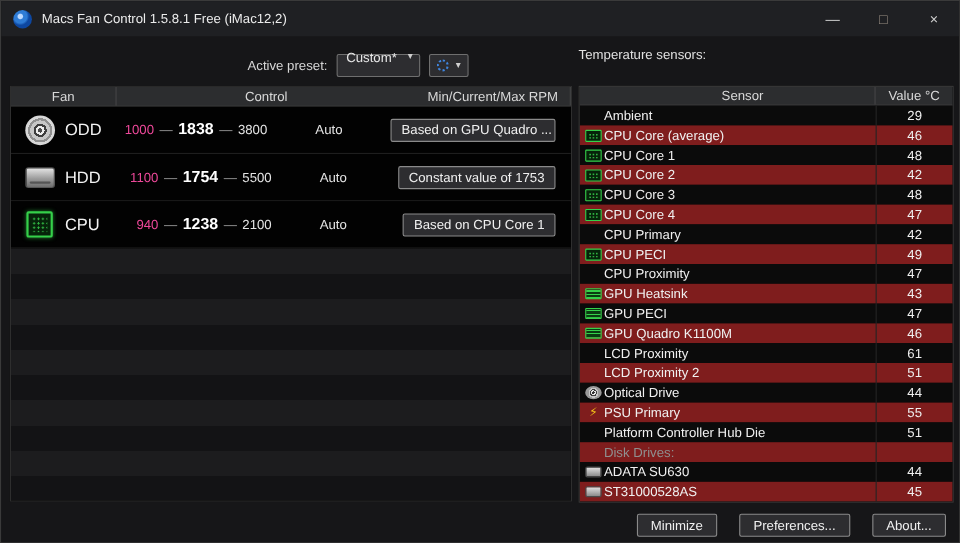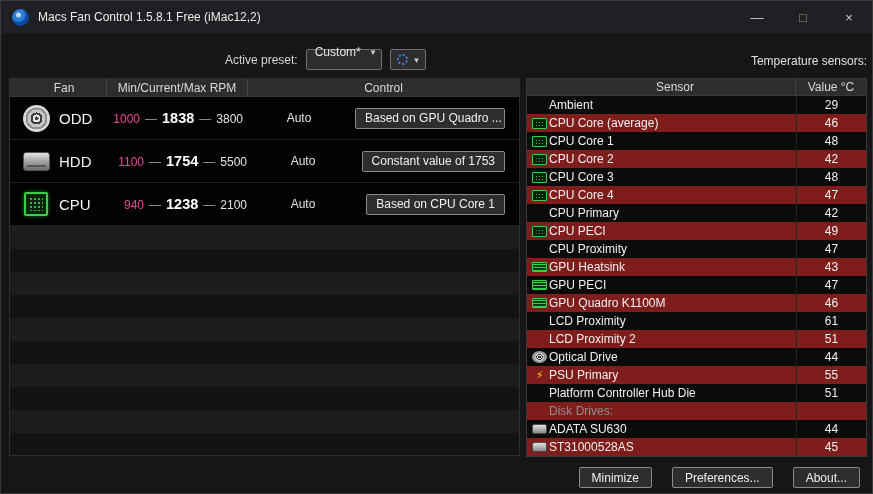--- a/index.html
+++ b/index.html
@@ -22,27 +22,27 @@
   
   .preset-bar { position:absolute; left:224px; top:48px; display:flex; align-items:center; gap:8px; }
   .preset-label { color:#d6d6d6; }
   .dropdown, .icon-btn { display:flex; align-items:center; height:21px; background:#2d2d30;
     border:1px solid #6f6f6f; border-radius:2px; cursor:default; }
   .dropdown { padding:0 6px 16px 8px; gap:10px; }
   .icon-btn { padding:0 6px; gap:6px; }
   .dd-arrow { font-size:9px; color:#cfcfcf; }
   .refresh-circle { width:11px; height:11px; border:2px dotted #3f86e0; border-radius:50%; }
   
-  .sensors-title { position:absolute; left:525px; top:53px; width:341px; text-align:right; color:#e0e0e0; }
+  .sensors-title { position:absolute; left:525px; top:42px; width:341px; text-align:left; color:#e0e0e0; }
   
   .fan-table { position:absolute; left:8px; top:77px; width:511px; height:378px;
     background:#030303; border:1px solid #2e2e2e; display:flex; flex-direction:column; overflow:hidden; }
   .fan-header { display:flex; height:18px; flex:0 0 18px; background:#2c2d2f; border-bottom:1px solid #3a3a3a; color:#d9d9d9; }
   .fh-cell { display:flex; align-items:center; justify-content:center; border-right:1px solid #454547; }
-  .fh-fan { width:85px;margin-left:12px; } .fh-rpm { width:141px; } .fh-control { flex:1; border-right:none; }
+  .fh-fan { width:96px; } .fh-rpm { width:141px; } .fh-control { flex:1; border-right:none; }
   .fan-row { display:flex; align-items:center; height:43px; flex:0 0 43px; background:#020202; border-bottom:1px solid #1e1e1e; }
   .fan-cell-name { width:96px; display:flex; align-items:center; }
   .fan-icon-box { width:30px; margin-left:11px; display:flex; justify-content:center; }
   .fan-name { margin-left:8px; font-size:15px; color:#f2f2f2; }
   .fan-cell-rpm { width:141px; display:flex; align-items:baseline; padding-left:6px; }
   .rpm-min { width:33px; text-align:right; color:#ec4899; }
   .rpm-max { color:#e4e4e4; }
   .rpm-cur { font-weight:bold; font-size:14.5px; color:#ffffff; }
   .dash { color:#9a9a9a; margin:0 5px; }
   .fan-cell-control { flex:1; display:flex; align-items:center; }
@@ -116,22 +116,22 @@
       <span class="refresh-circle"></span>
       <span class="dd-arrow">▾</span>
     </div>
   </div>
 
   <div class="sensors-title">Temperature sensors:</div>
 
   <div class="fan-table">
     <div class="fan-header">
       <div class="fh-cell fh-fan">Fan</div>
+      <div class="fh-cell fh-control">Control</div>
       <div class="fh-cell fh-rpm">Min/Current/Max RPM</div>
-      <div class="fh-cell fh-control">Control</div>
     </div>
     <div>
         <div class="fan-row">
     <div class="fan-cell-name">
       <span class="fan-icon-box">
               <span class="fi-optical-disc"></span>
             </span>
       <span class="fan-name">ODD</span>
     </div>
     <div class="fan-cell-rpm">

